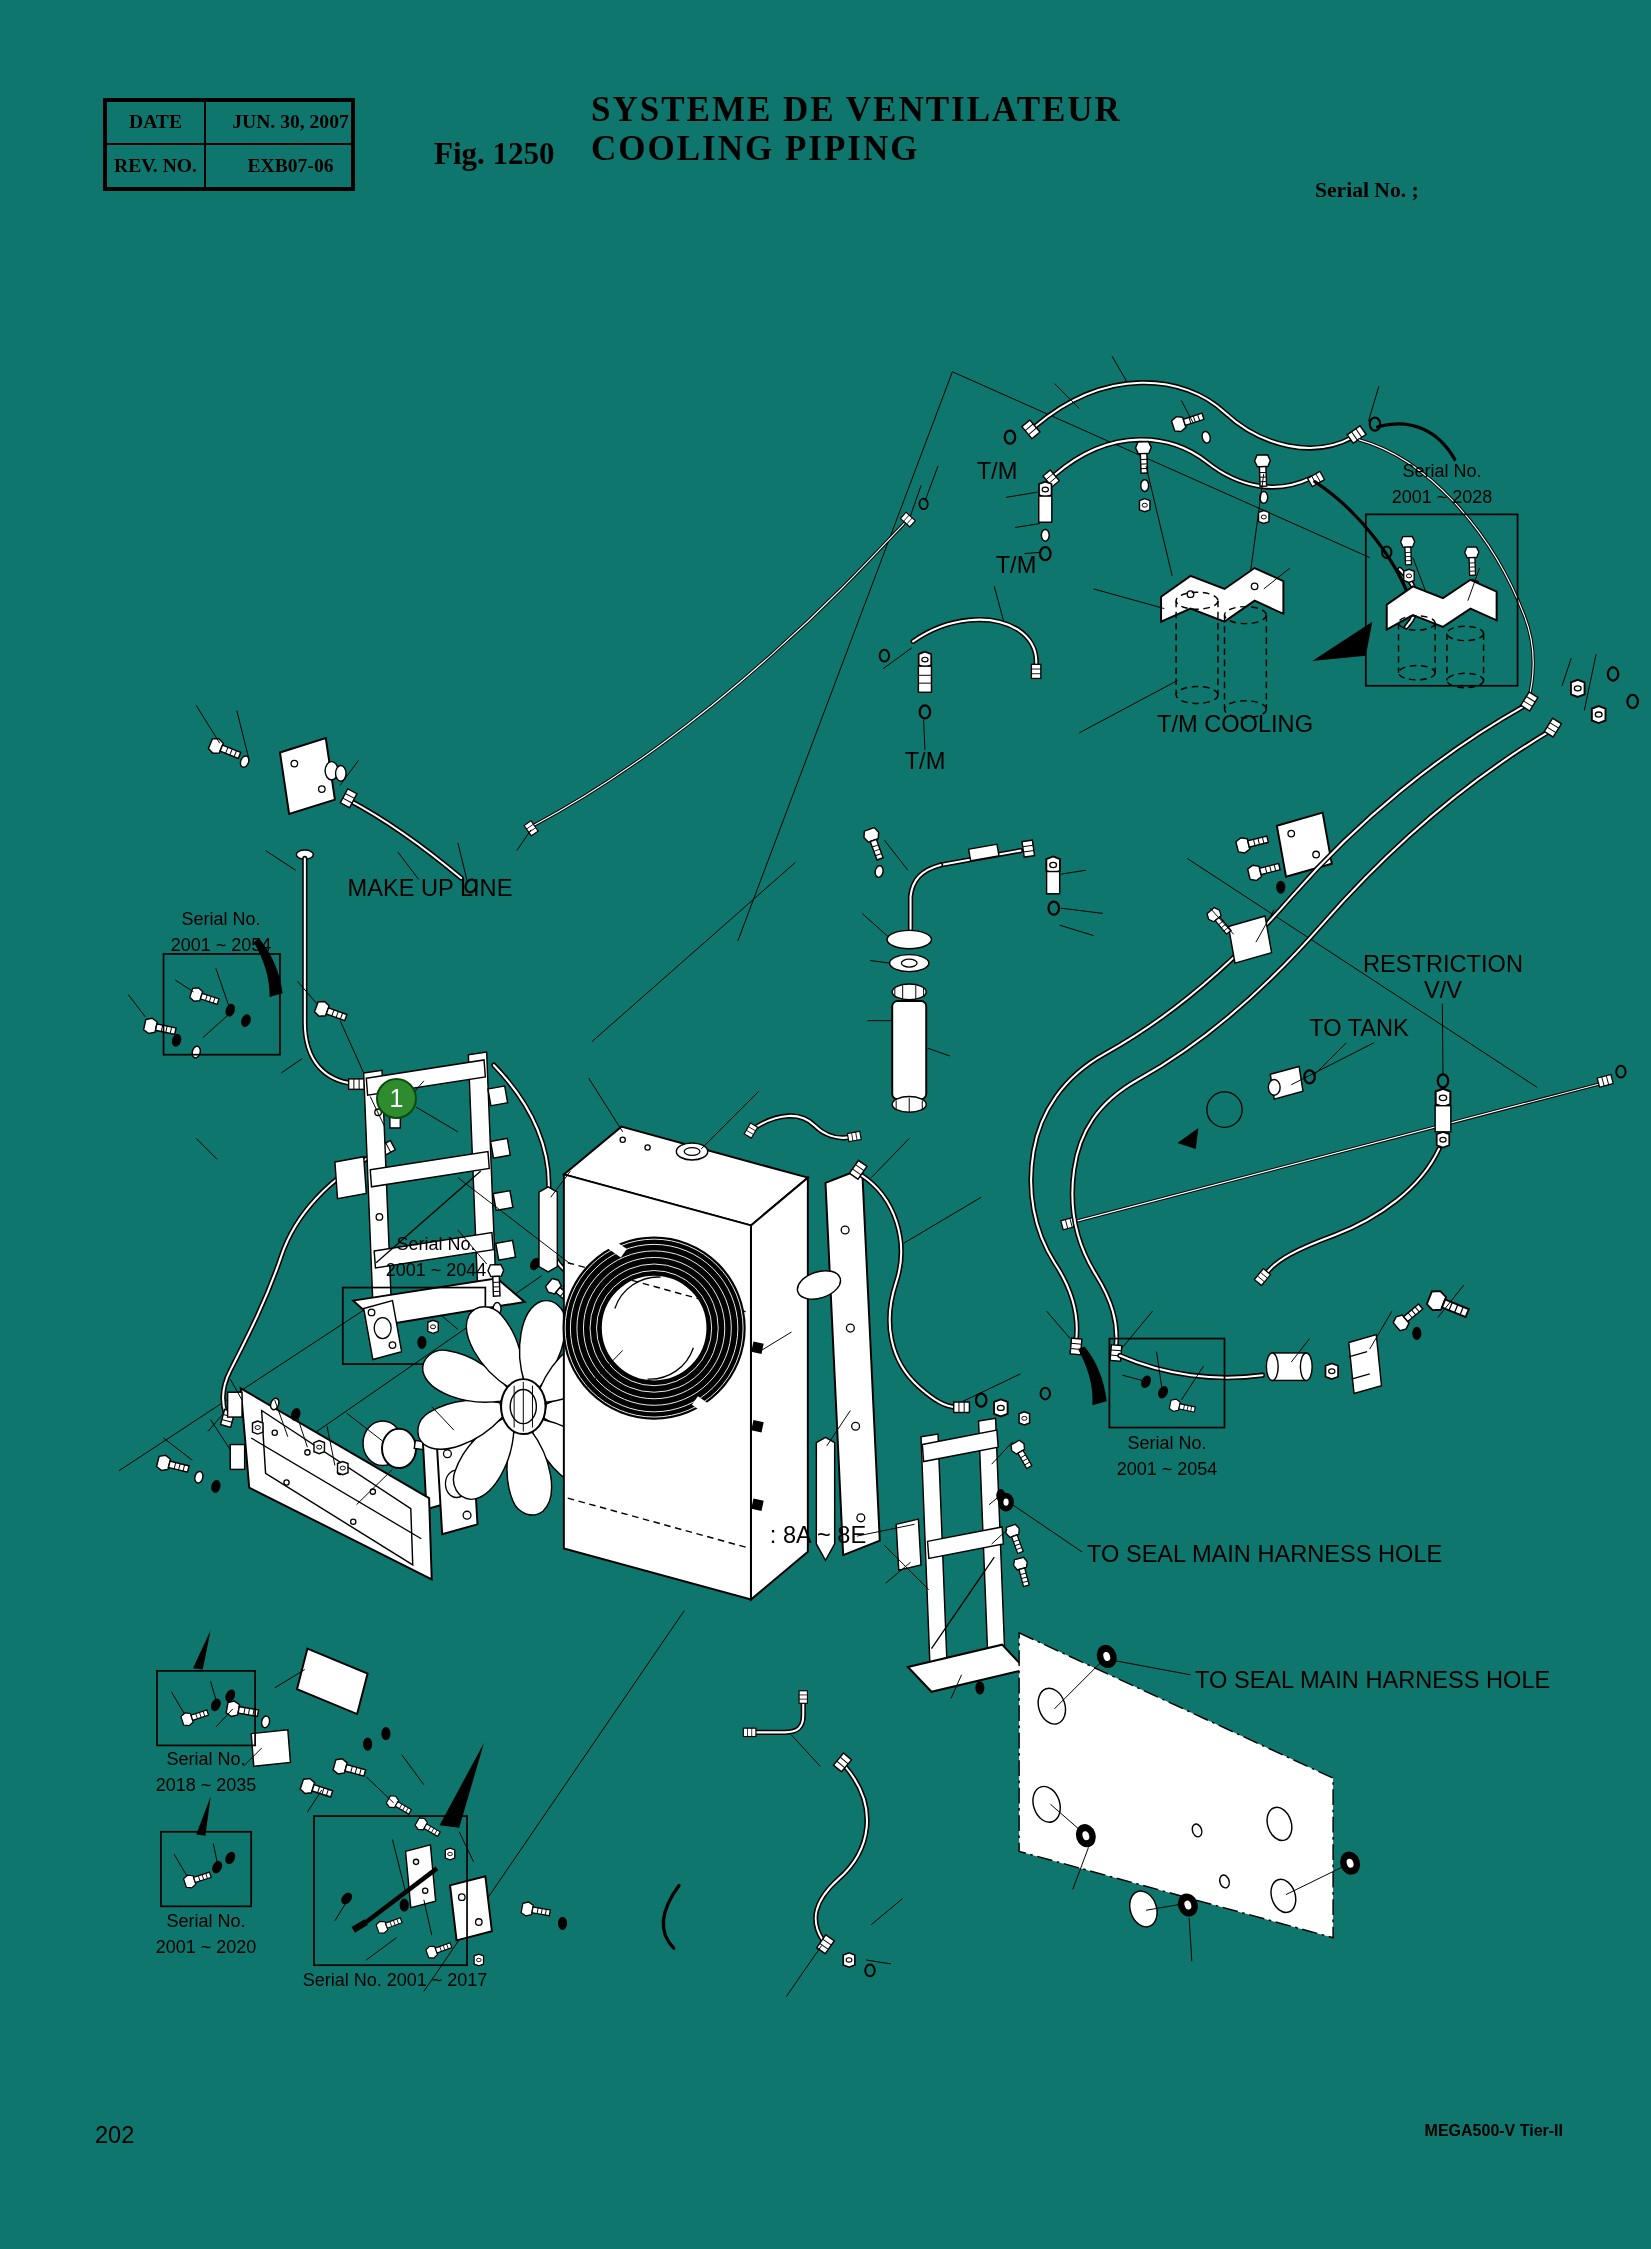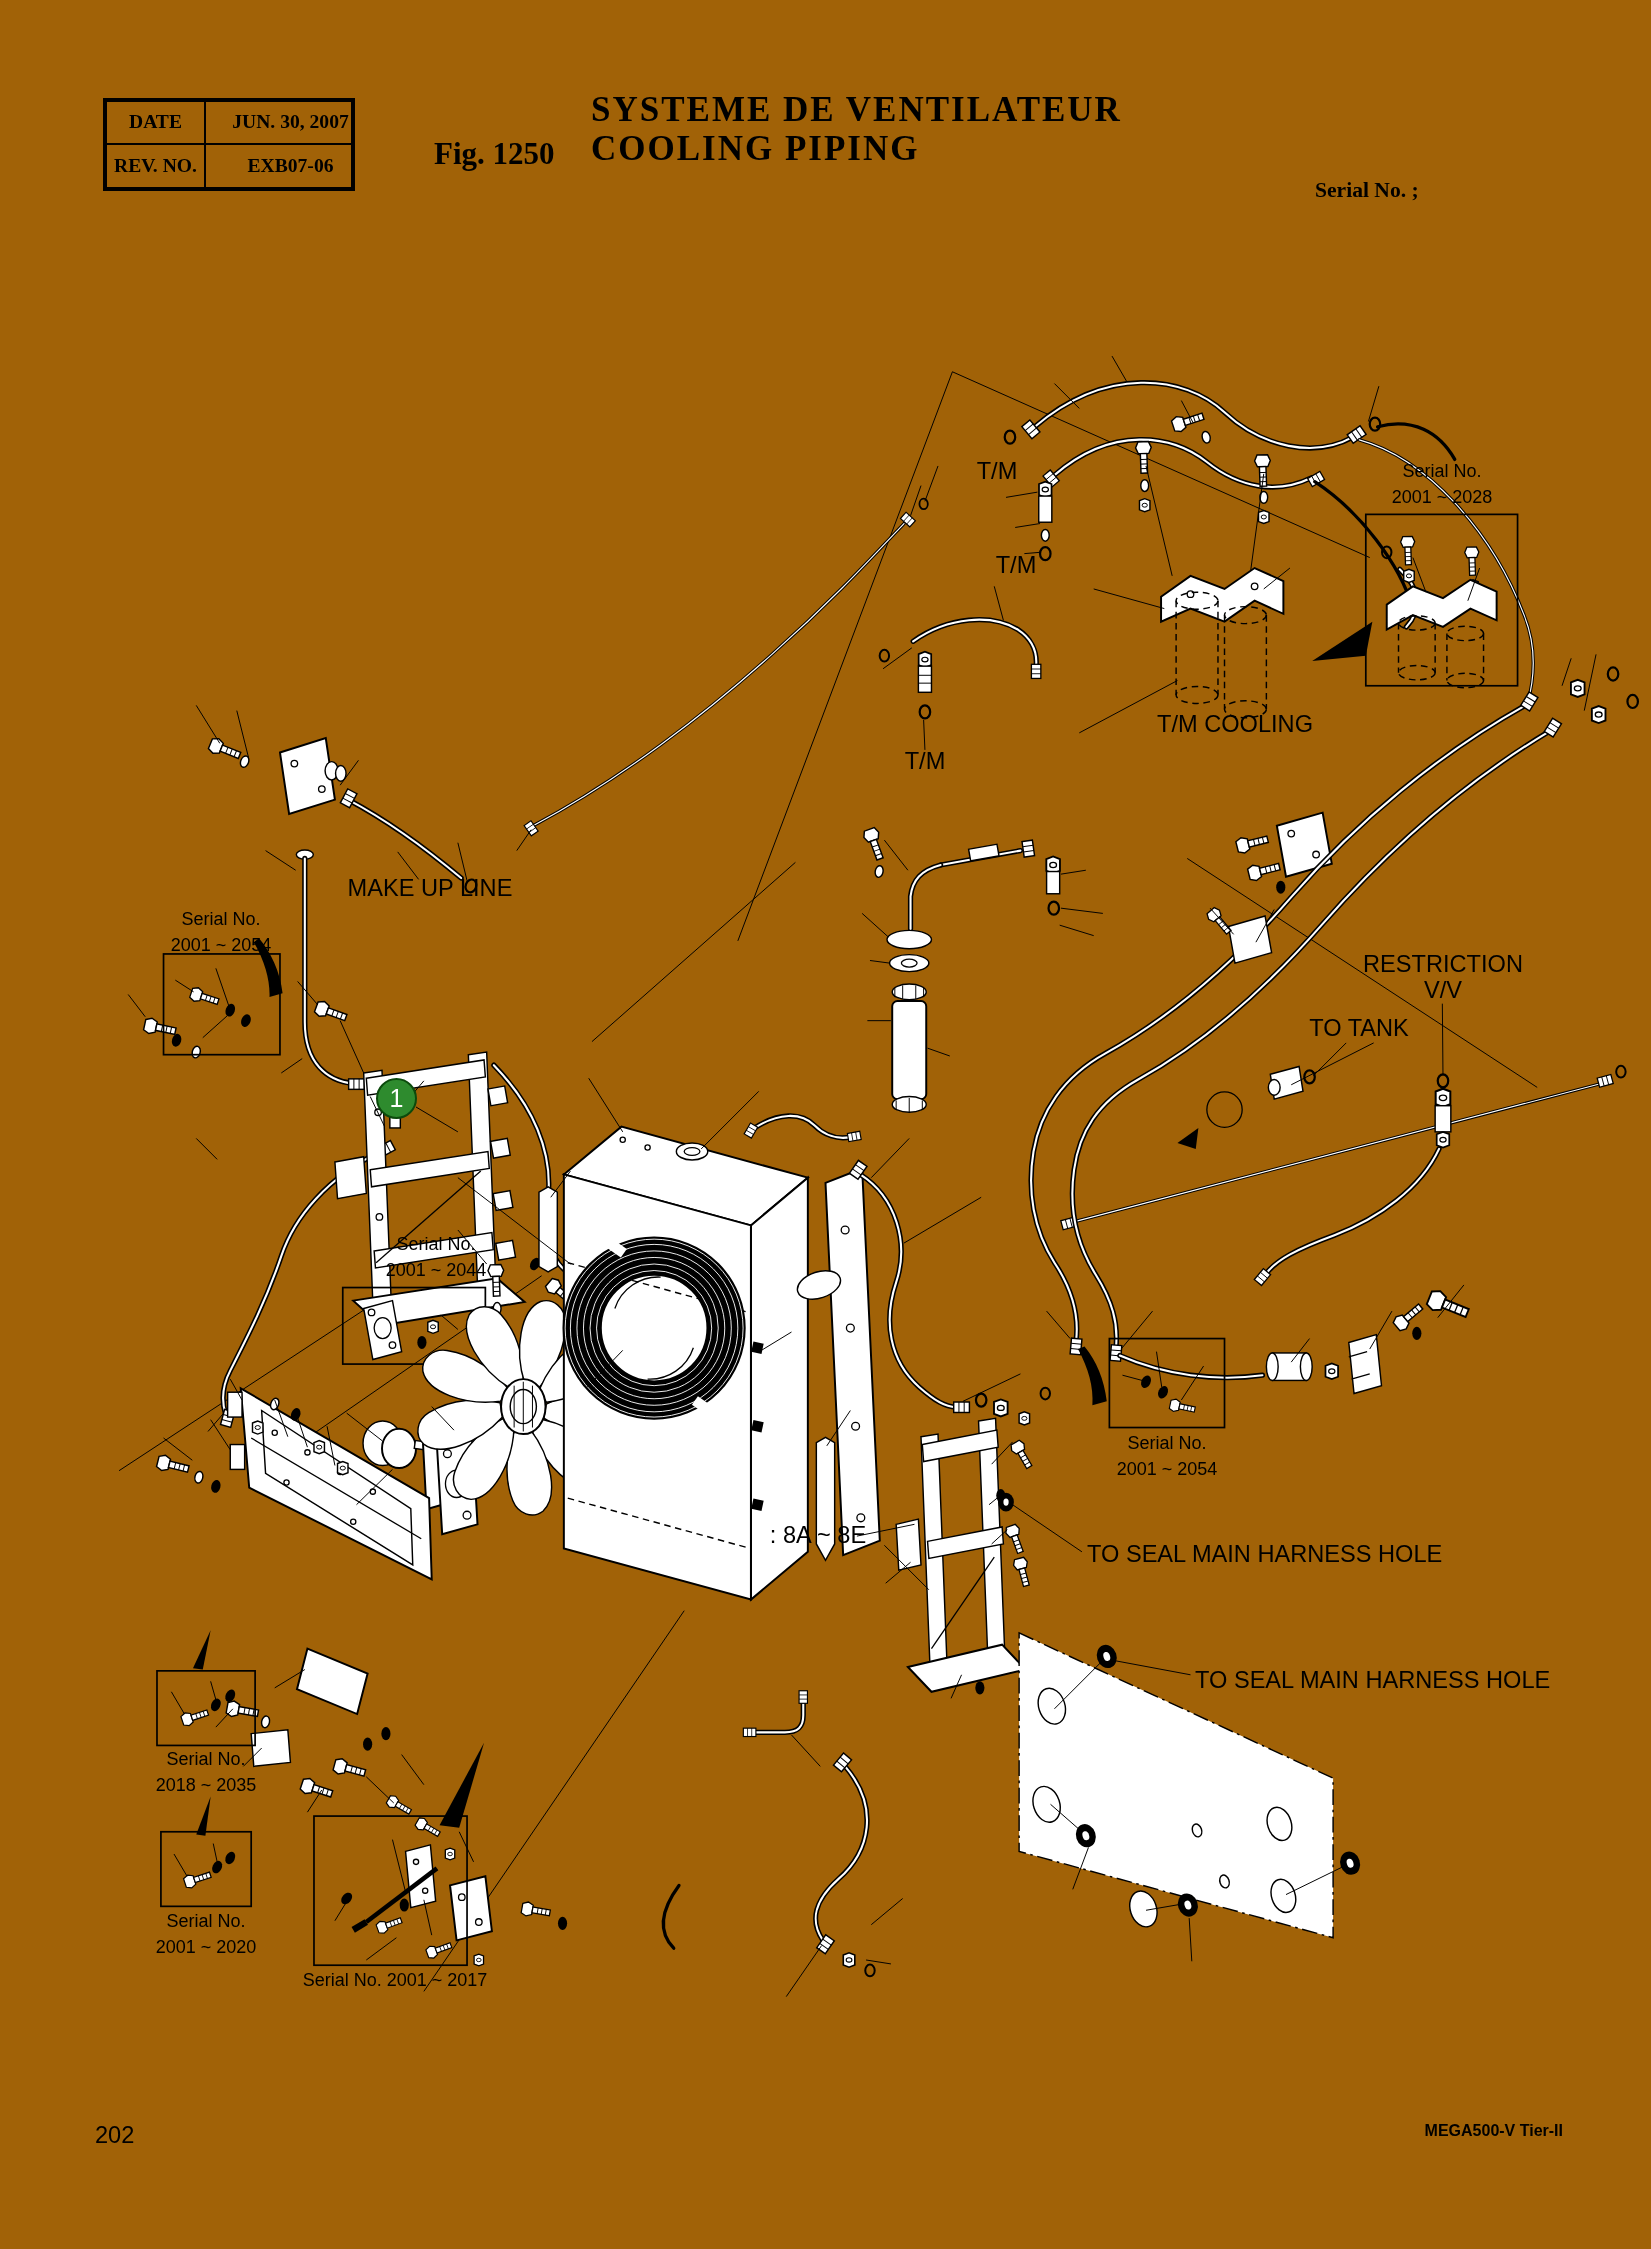--- a/index.html
+++ b/index.html
@@ -1,16 +1,16 @@
 <!DOCTYPE html>
 <html style="font-size:10.5px"><head>
 <meta charset="utf-8">
 <style>
   html,body{margin:0;padding:0;background:#888;}
-  .page{position:relative;width:1651px;height:2250px;background:#a16207;overflow:hidden;
+  .page{position:relative;width:1651px;height:2250px;background:#0f766e;overflow:hidden;
         font-family:"Liberation Sans",sans-serif;color:#000;}
   
   .info-table{position:absolute;left:103px;top:98px;width:252px;height:93px;
     border:4.6px solid #000;box-sizing:border-box;font-family:"Liberation Serif",serif;font-weight:bold;}
   .info-row{display:flex;height:50%;box-sizing:border-box;}
   .info-row:first-child{border-bottom:2px solid #000;}
   .info-cell-l{width:99px;border-right:2px solid #000;display:flex;align-items:center;justify-content:center;
     font-size:19.6px;box-sizing:border-box;}
   .info-cell-v{flex:1;display:flex;align-items:center;justify-content:center;font-size:19.6px;padding-left:24px;}
   .fig-no{position:absolute;left:434px;top:124px;font-family:"Liberation Serif",serif;

